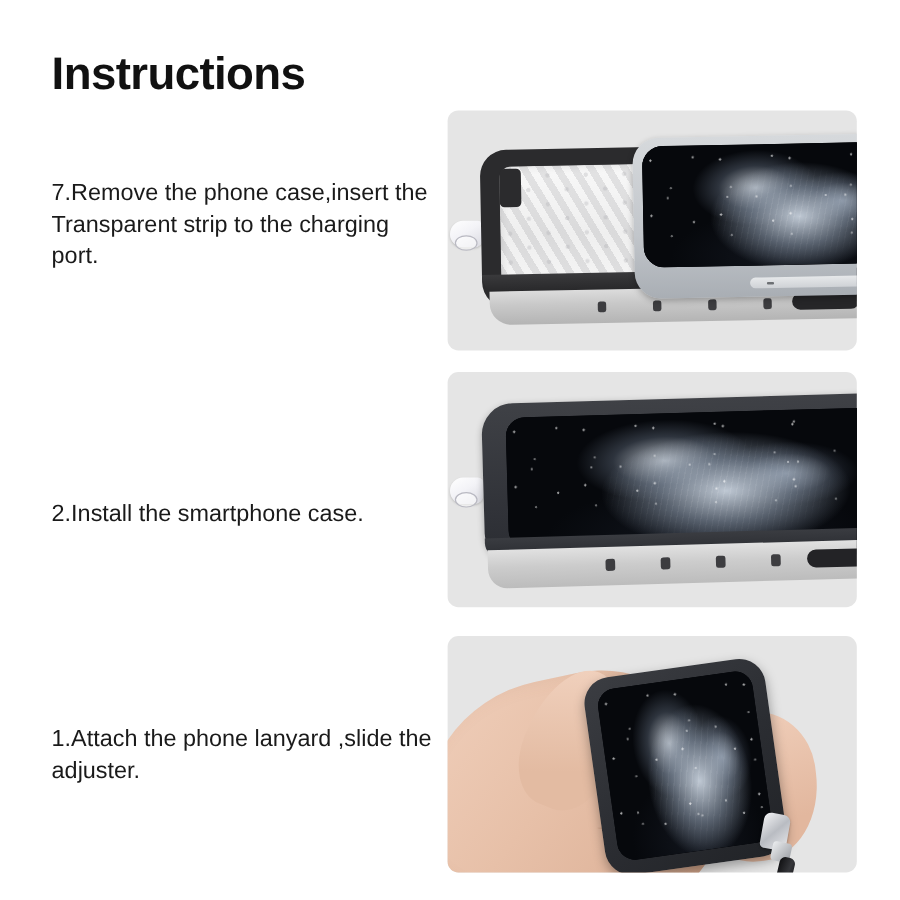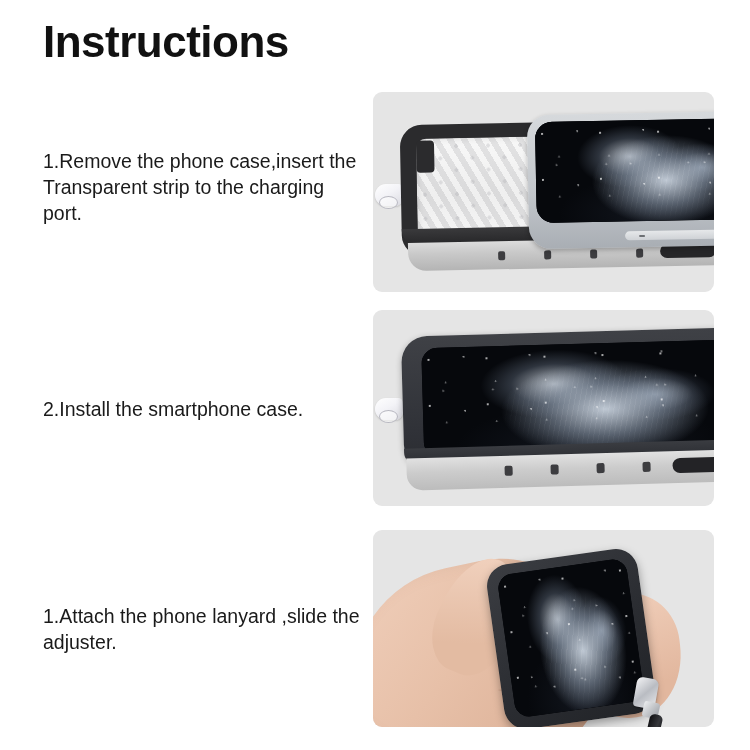--- a/index.html
+++ b/index.html
@@ -18,41 +18,41 @@
 
   .page {
     position: absolute;
     inset: 0;
   }
 
   
   .page-title {
     position: absolute;
     left: 43px;
-    top: 18px;
-    font-size: 44px;
+    top: 42px;
+    font-size: 38px;
     font-weight: bold;
     letter-spacing: -0.5px;
     line-height: 1.1;
     color: #111111;
     white-space: nowrap;
   }
 
   
   .step-text {
     position: absolute;
     left: 43px;
     width: 320px;
     font-size: 19.5px;
     line-height: 26px;
     color: #1a1a1a;
     font-weight: normal;
   }
   .step-1 { top: 148px; }
-  .step-2 { top: 396px; }
+  .step-2 { top: 415px; }
   .step-3 { top: 603px; }
 
   
   .panel {
     position: absolute;
     left: 373px;
     width: 341px;
     background: #e5e5e5;
     border-radius: 9px;
     overflow: hidden;
@@ -363,21 +363,21 @@
     transform: rotate(13deg);
   }
 </style>
 </head>
 <body>
 
 <div class="page">
 
   <div class="page-title">Instructions</div>
 
-  <div class="step-text step-1">1.Remove the phone case,insert the Transparent strip to the charging port.</div>
+  <div class="step-text step-1">7.Remove the phone case,insert the Transparent strip to the charging port.</div>
 
   <div class="panel panel-1">
     <div class="scene">
 
       <div class="p1-strip"></div>
       <div class="p1-strip-ring"></div>
 
       <div class="p1-case">
         <div class="p1-case-back"></div>
         <div class="p1-case-inner">

